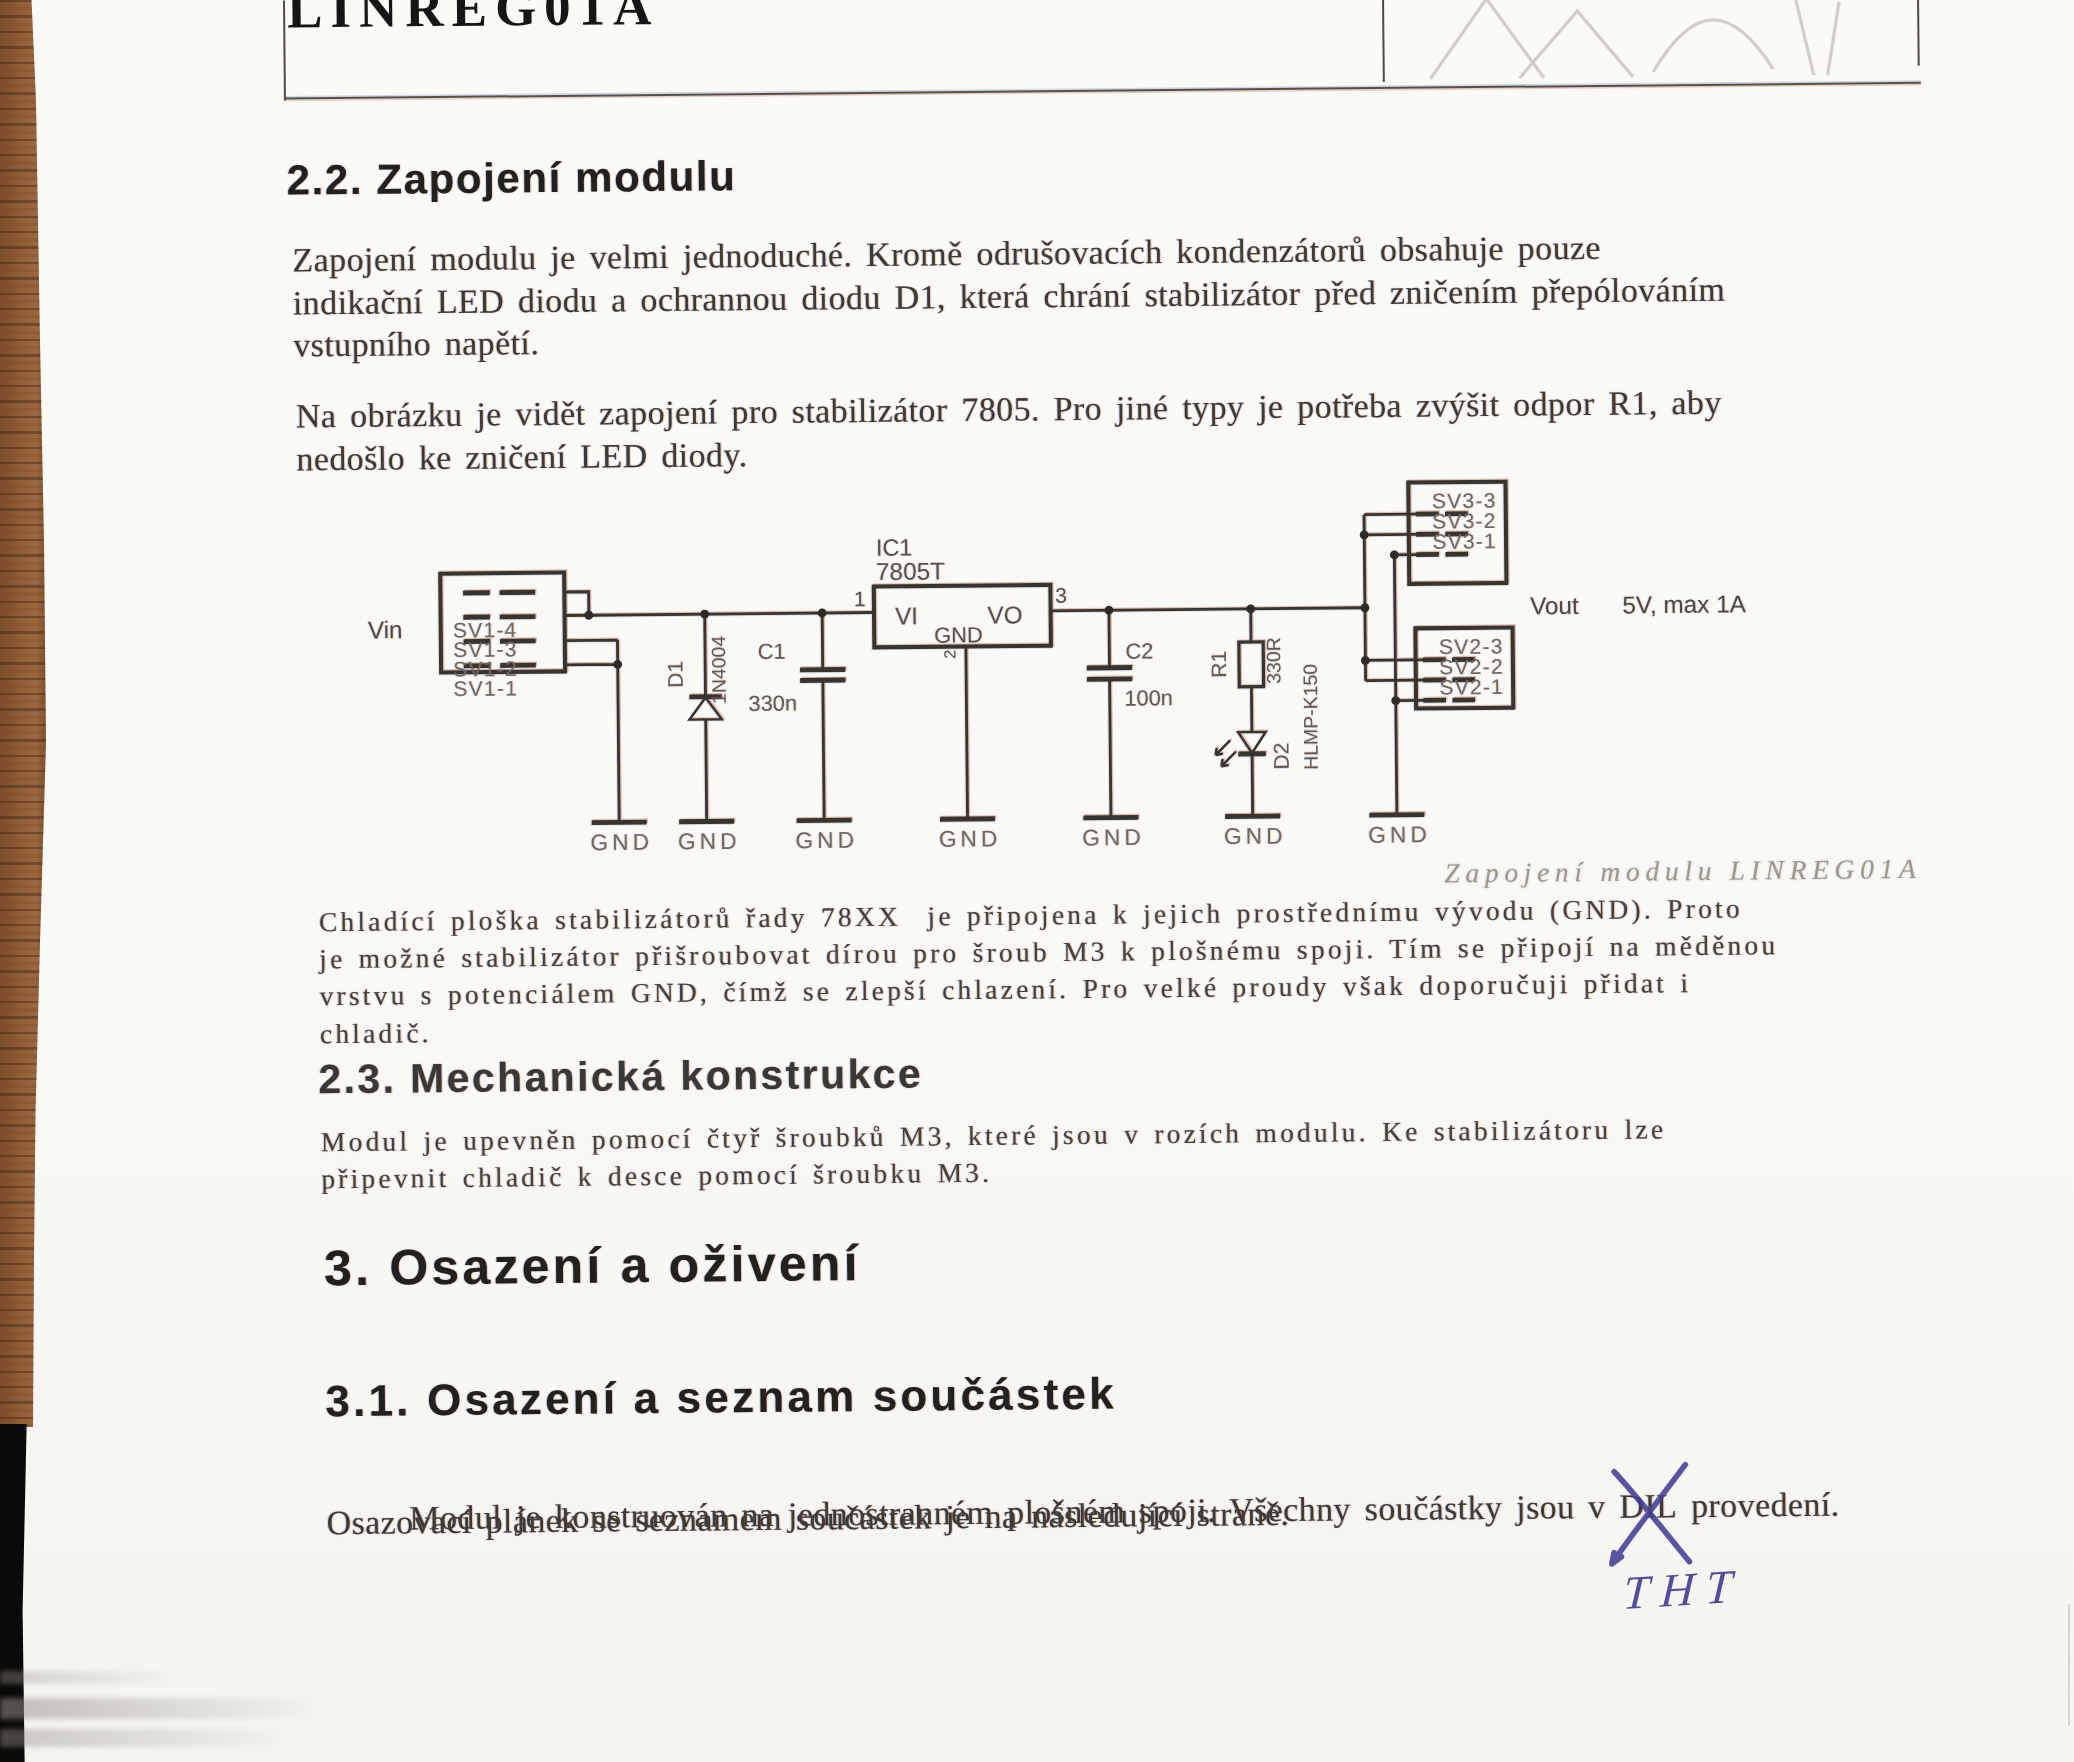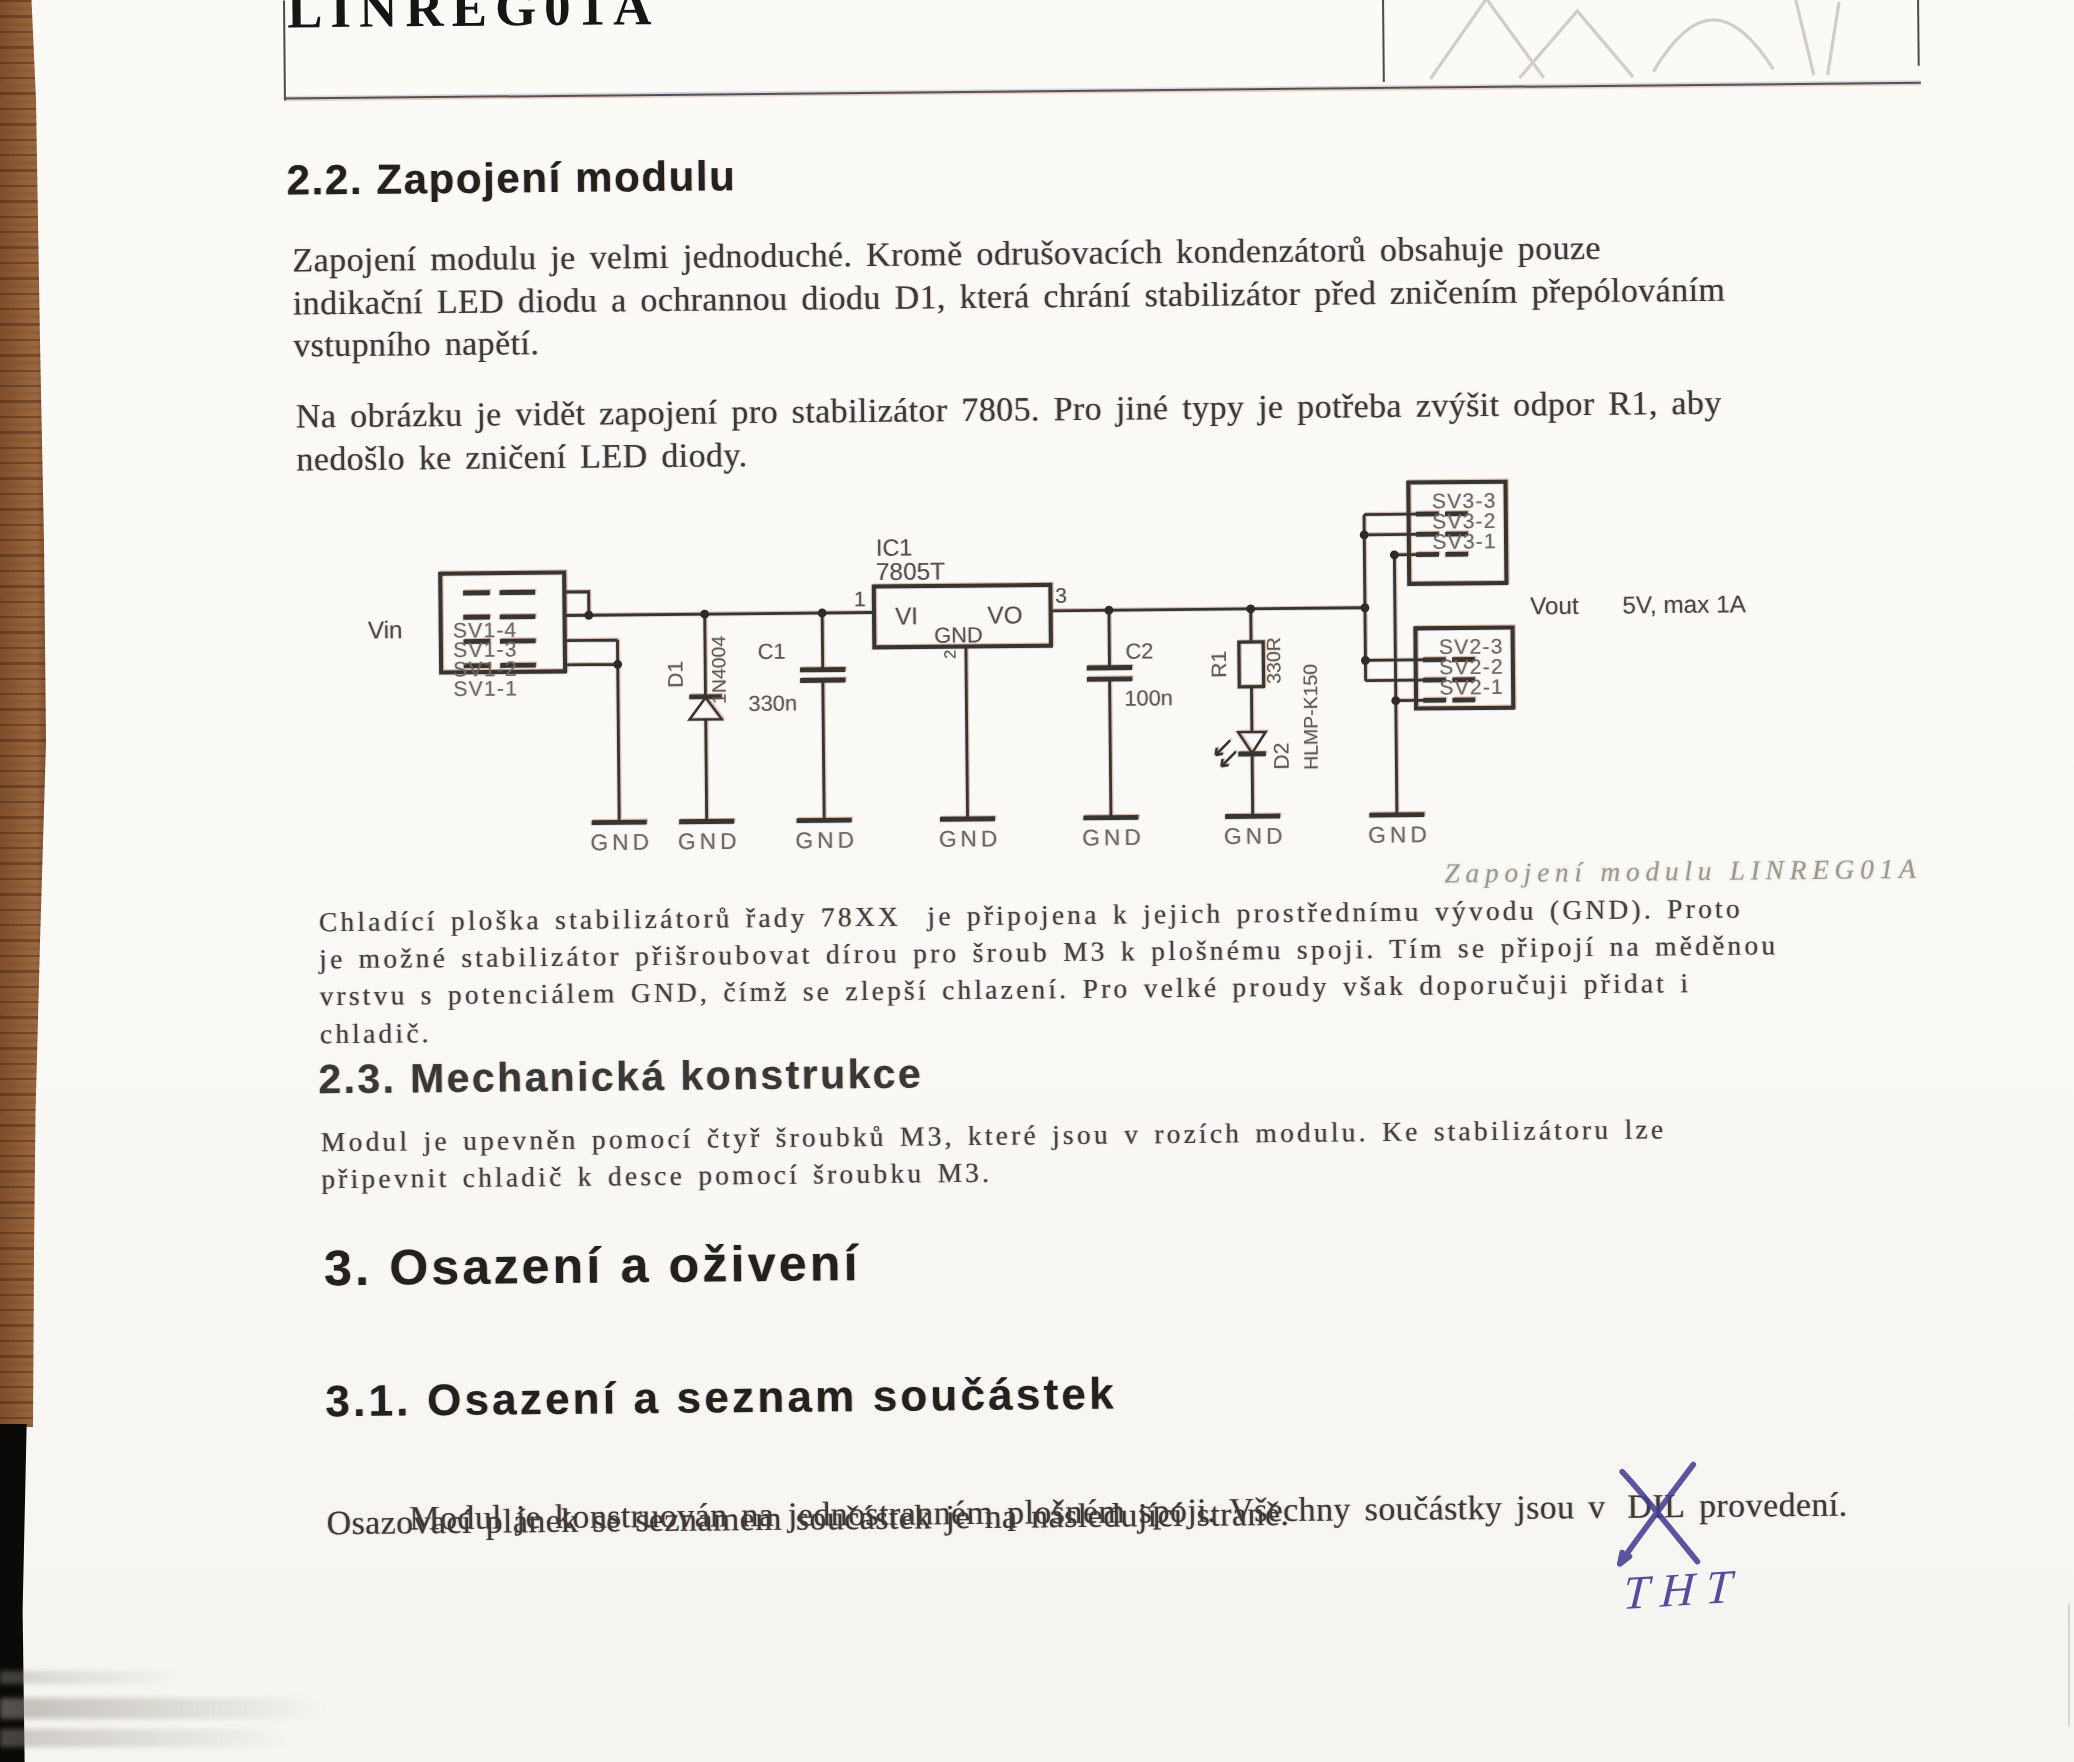--- a/index.html
+++ b/index.html
@@ -25,21 +25,21 @@
         clip-path:polygon(0 0,63% 0,72% 7%,80% 24%,88% 38%,92% 52%,80% 66%,71% 78%,68% 88%,66% 100%,0 100%);}
   .blackstrip{position:absolute;left:0;top:1424px;width:29px;height:339px;background:#0b0a08;
         clip-path:polygon(0 0,92% 0,78% 55%,85% 100%,0 100%);
         box-shadow:3.2px 0 8px rgba(25,22,18,.30);}
   .smudge{position:absolute;filter:blur(2.4px);}
   .sl{font-family:"Liberation Sans",sans-serif;}
   svg text{text-shadow:1px 0 0 rgba(185,75,45,.18), -1px 0 0 rgba(55,85,180,.16);}
   .ink{color:#473f98;}
   .tht{font-size:47px;font-style:italic;letter-spacing:11.3px;font-family:"Liberation Serif",serif;
        transform:rotate(-3deg) skewX(-7deg);opacity:.92;}
-  .crossed{position:relative;display:inline-block;margin-left:8px;}
+  .crossed{position:relative;display:inline-block;}
   .crossed svg{position:absolute;left:-14.6px;top:-29px;overflow:visible;}
 </style>
 </head>
 <body>
 
 <div class="screen">
 
   <div class="page">
 
     <div class="abs title line" style="left:287px;top:-21px;">LINREG01A</div>

